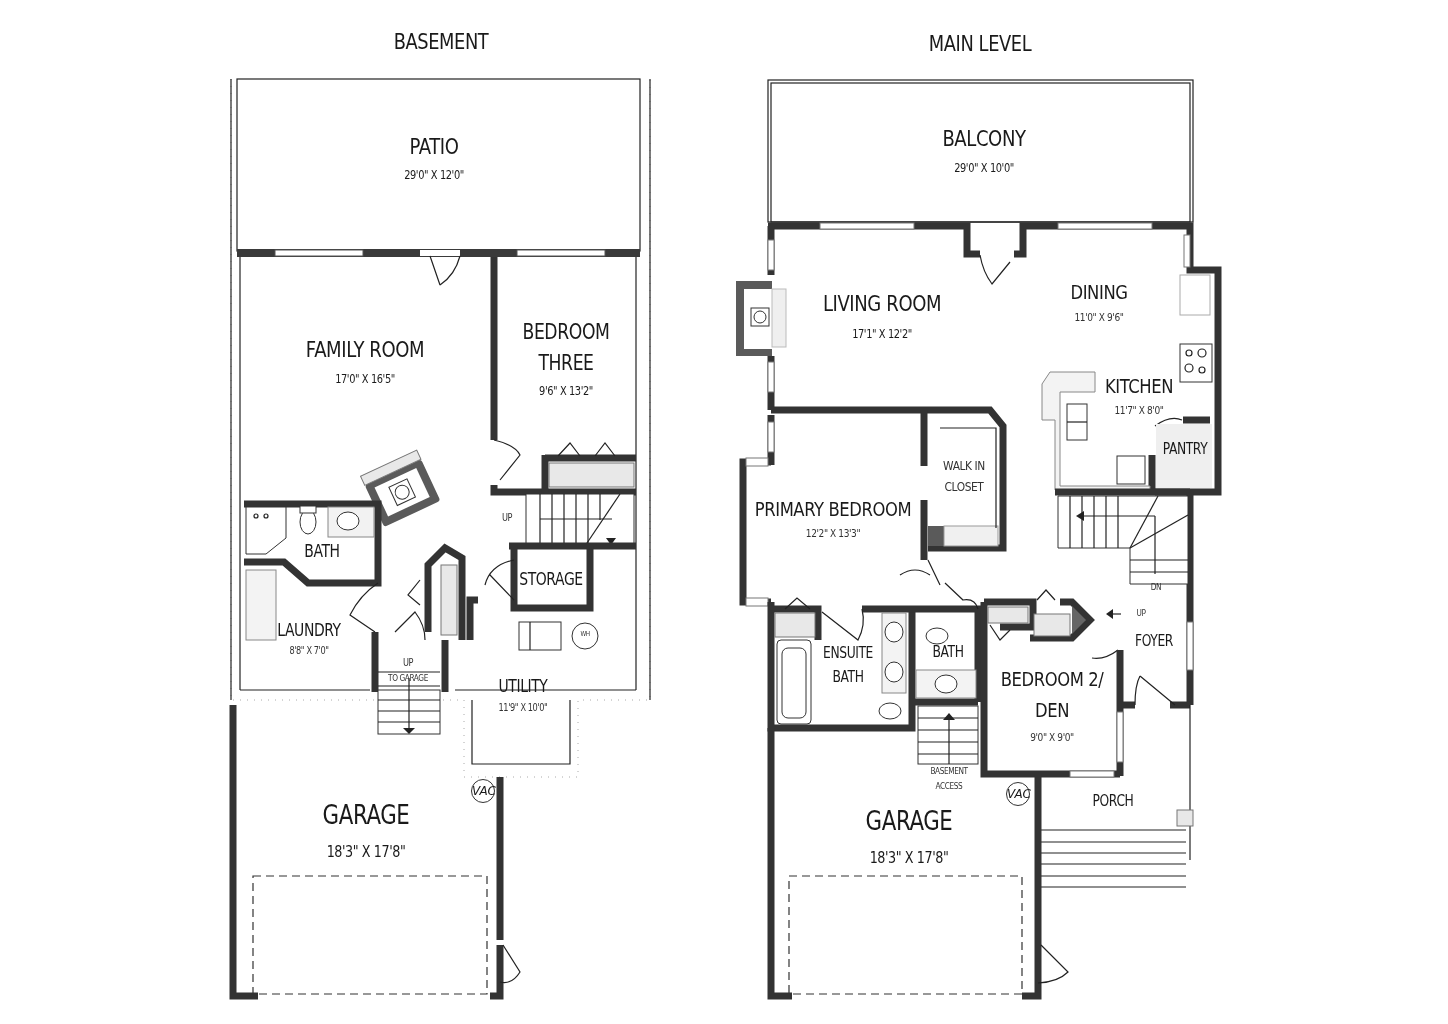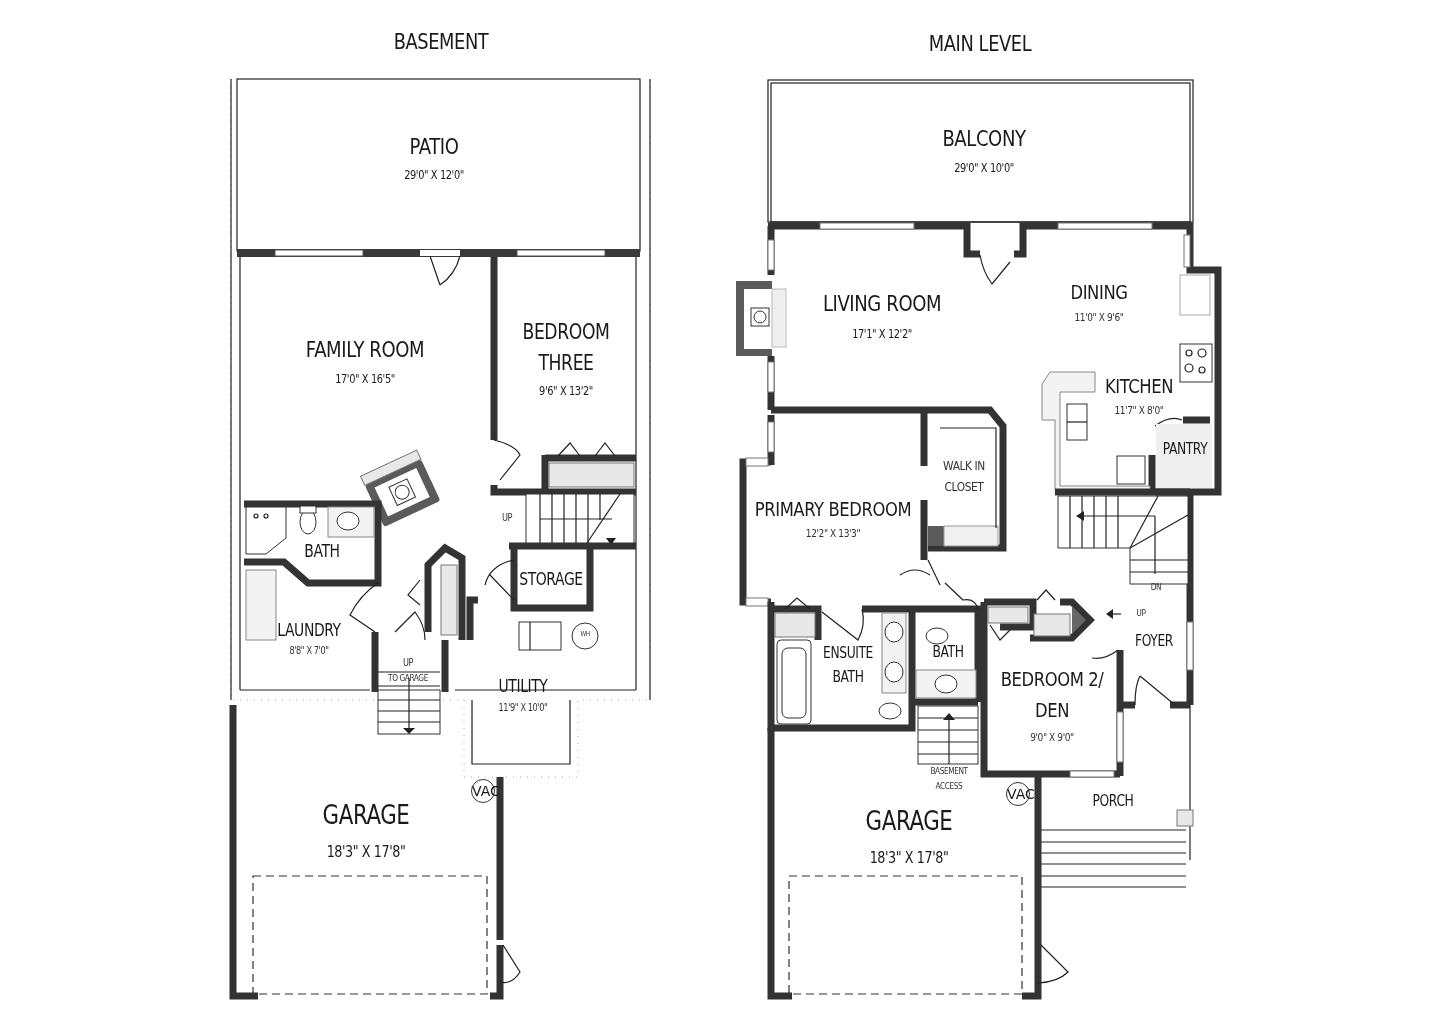--- a/index.html
+++ b/index.html
@@ -14,21 +14,21 @@
   .speck { fill:none; stroke:#aaa; stroke-width:1; stroke-dasharray:1 6; }
   .dash { stroke:#333; stroke-width:1.2; stroke-dasharray:8 5; fill:none; }
   .lbl { position:absolute; text-align:center; white-space:nowrap; font-family:"DejaVu Sans", sans-serif; transform:translateX(-50%); letter-spacing:-0.5px; }
   .title { font-size:21px; transform:translateX(-50%) scaleX(0.85); }
   .room { font-size:22px; transform:translateX(-50%) scaleX(0.82); }
   .room-big { font-size:26px; transform:translateX(-50%) scaleX(0.82); }
   .room-sm { font-size:17px; transform:translateX(-50%) scaleX(0.82); }
   .dim { font-size:12px; transform:translateX(-50%) scaleX(0.82); }
   .dim-big { font-size:15px; transform:translateX(-50%) scaleX(0.85); }
   .tiny { font-size:10px; transform:translateX(-50%) scaleX(0.82); color:#333; }
-  .vac { position:absolute; width:22px; height:22px; border:1px solid #333; border-radius:50%; font-size:14px; line-height:22px; text-align:center; font-family:"DejaVu Sans", sans-serif; background:#fff; }
+  .vac { position:absolute; width:22px; height:22px; border:1px solid #333; border-radius:50%; font-size:12px; line-height:22px; text-align:center; font-family:"DejaVu Sans", sans-serif; background:#fff;font-style:italic; }
 </style>
 </head>
 <body>
 
 <svg width="1448" height="1024" viewBox="0 0 1448 1024">
 
   <g>
 
     <rect x="237" y="79" width="403" height="172" class="thin"></rect>
 

